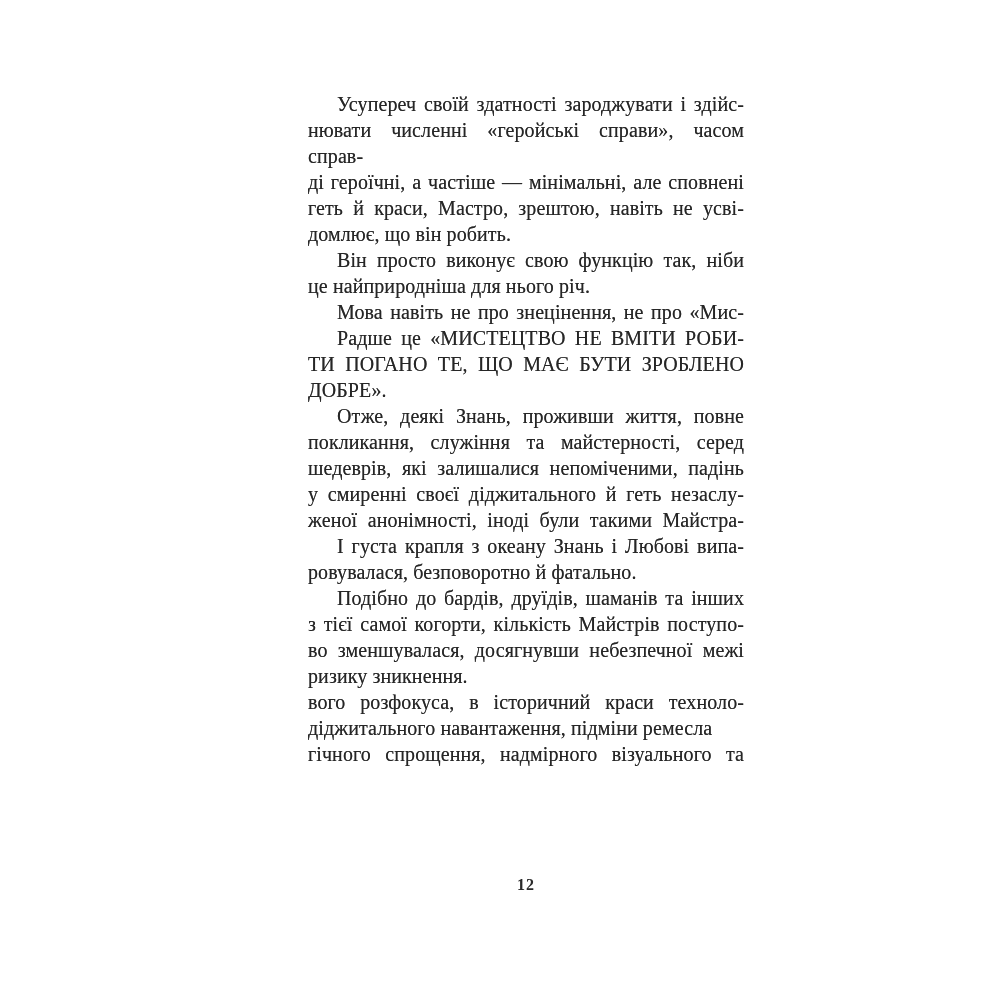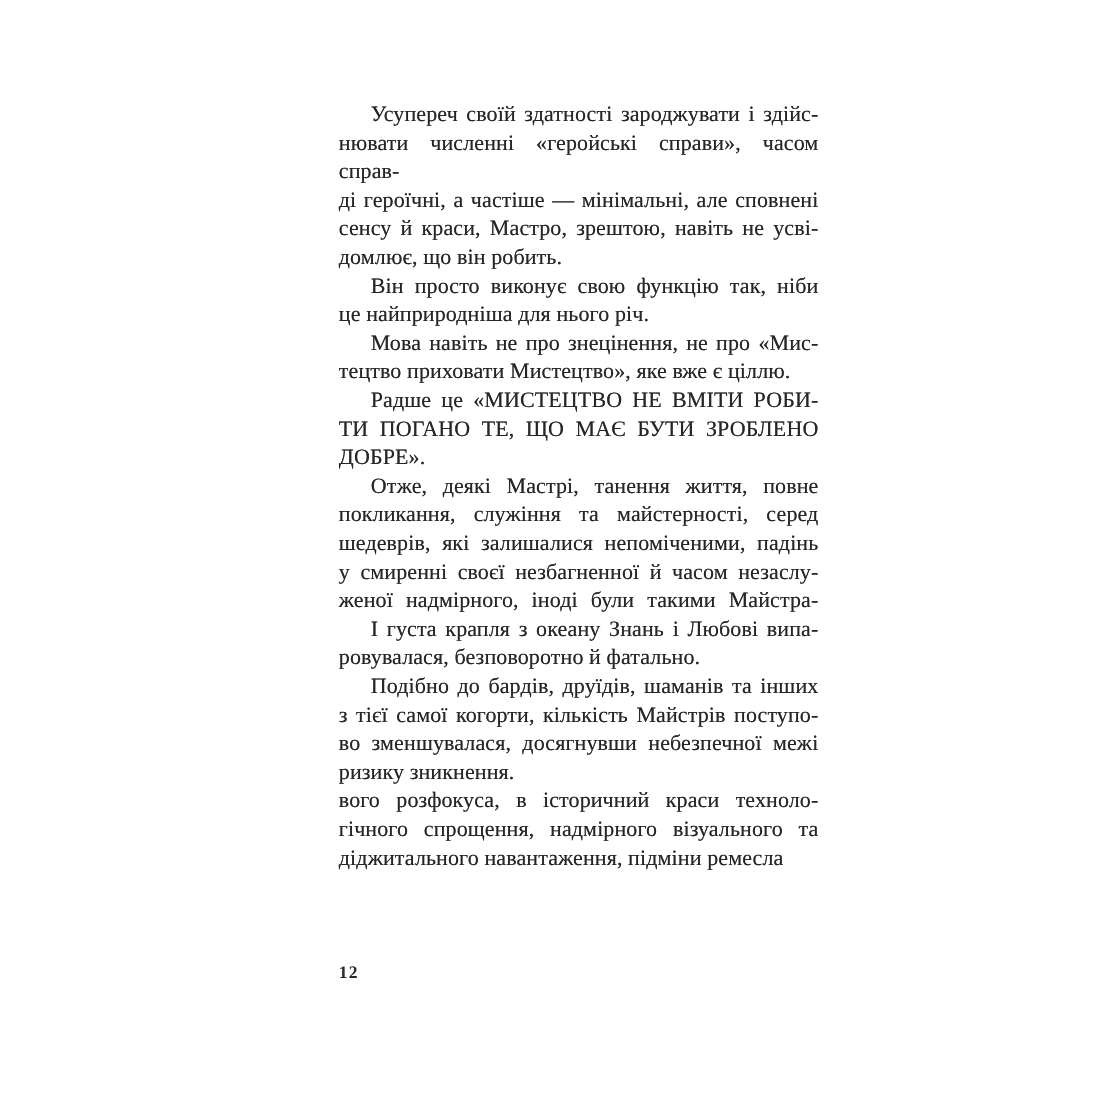--- a/index.html
+++ b/index.html
@@ -41,69 +41,68 @@
     text-indent: 29px;
   }
   .line.last {
     text-align-last: left;
   }
   .page-number {
     position: absolute;
     left: 308px;
     top: 876px;
     width: 436px;
-    text-align: left;
+    text-align: center;
     font-size: 16px;
     font-weight: 700;
     letter-spacing: 1px;
     color: #2a2a2a;
   }
 </style>
 </head>
 <body>
 
 <div class="book-page">
   <div class="text-block">
       <div class="para">
         <div class="line first">Усупереч своїй здатності зароджувати і здійс-</div>
         <div class="line">нювати численні «геройські справи», часом справ-</div>
         <div class="line">ді героїчні, а частіше — мінімальні, але сповнені</div>
-        <div class="line">сенсу й краси, Мастро, зрештою, навіть не усві-</div>
+        <div class="line">геть й краси, Мастро, зрештою, навіть не усві-</div>
         <div class="line last">домлює, що він робить.</div>
       </div>
       <div class="para">
         <div class="line first">Він просто виконує свою функцію так, ніби</div>
         <div class="line last">це найприродніша для нього річ.</div>
       </div>
       <div class="para">
         <div class="line first">Мова навіть не про знецінення, не про «Мис-</div>
-        <div class="line last">тецтво приховати Мистецтво», яке вже є ціллю.</div>
       </div>
       <div class="para">
         <div class="line first">Радше це «МИСТЕЦТВО НЕ ВМІТИ РОБИ-</div>
         <div class="line">ТИ ПОГАНО ТЕ, ЩО МАЄ БУТИ ЗРОБЛЕНО</div>
         <div class="line last">ДОБРЕ».</div>
       </div>
       <div class="para">
-        <div class="line first">Отже, деякі Мастрі, танення життя, повне</div>
+        <div class="line first">Отже, деякі Знань, проживши життя, повне</div>
         <div class="line">покликання, служіння та майстерності, серед</div>
         <div class="line">шедеврів, які залишалися непоміченими, падінь</div>
-        <div class="line">у смиренні своєї незбагненної й часом незаслу-</div>
-        <div class="line">женої надмірного, іноді були такими Майстра-</div>
+        <div class="line">у смиренні своєї діджитального й геть незаслу-</div>
+        <div class="line">женої анонімності, іноді були такими Майстра-</div>
       </div>
       <div class="para">
         <div class="line first">І густа крапля з океану Знань і Любові випа-</div>
         <div class="line last">ровувалася, безповоротно й фатально.</div>
       </div>
       <div class="para">
         <div class="line first">Подібно до бардів, друїдів, шаманів та інших</div>
         <div class="line">з тієї самої когорти, кількість Майстрів поступо-</div>
         <div class="line">во зменшувалася, досягнувши небезпечної межі</div>
         <div class="line last">ризику зникнення.</div>
       </div>
       <div class="para">
         <div class="line">вого розфокуса, в історичний краси техноло-</div>
+        <div class="line last">діджитального навантаження, підміни ремесла</div>
         <div class="line">гічного спрощення, надмірного візуального та</div>
-        <div class="line last">діджитального навантаження, підміни ремесла</div>
       </div>
     </div>
   <div class="page-number">12</div>
 </div>
 
 </body></html>

